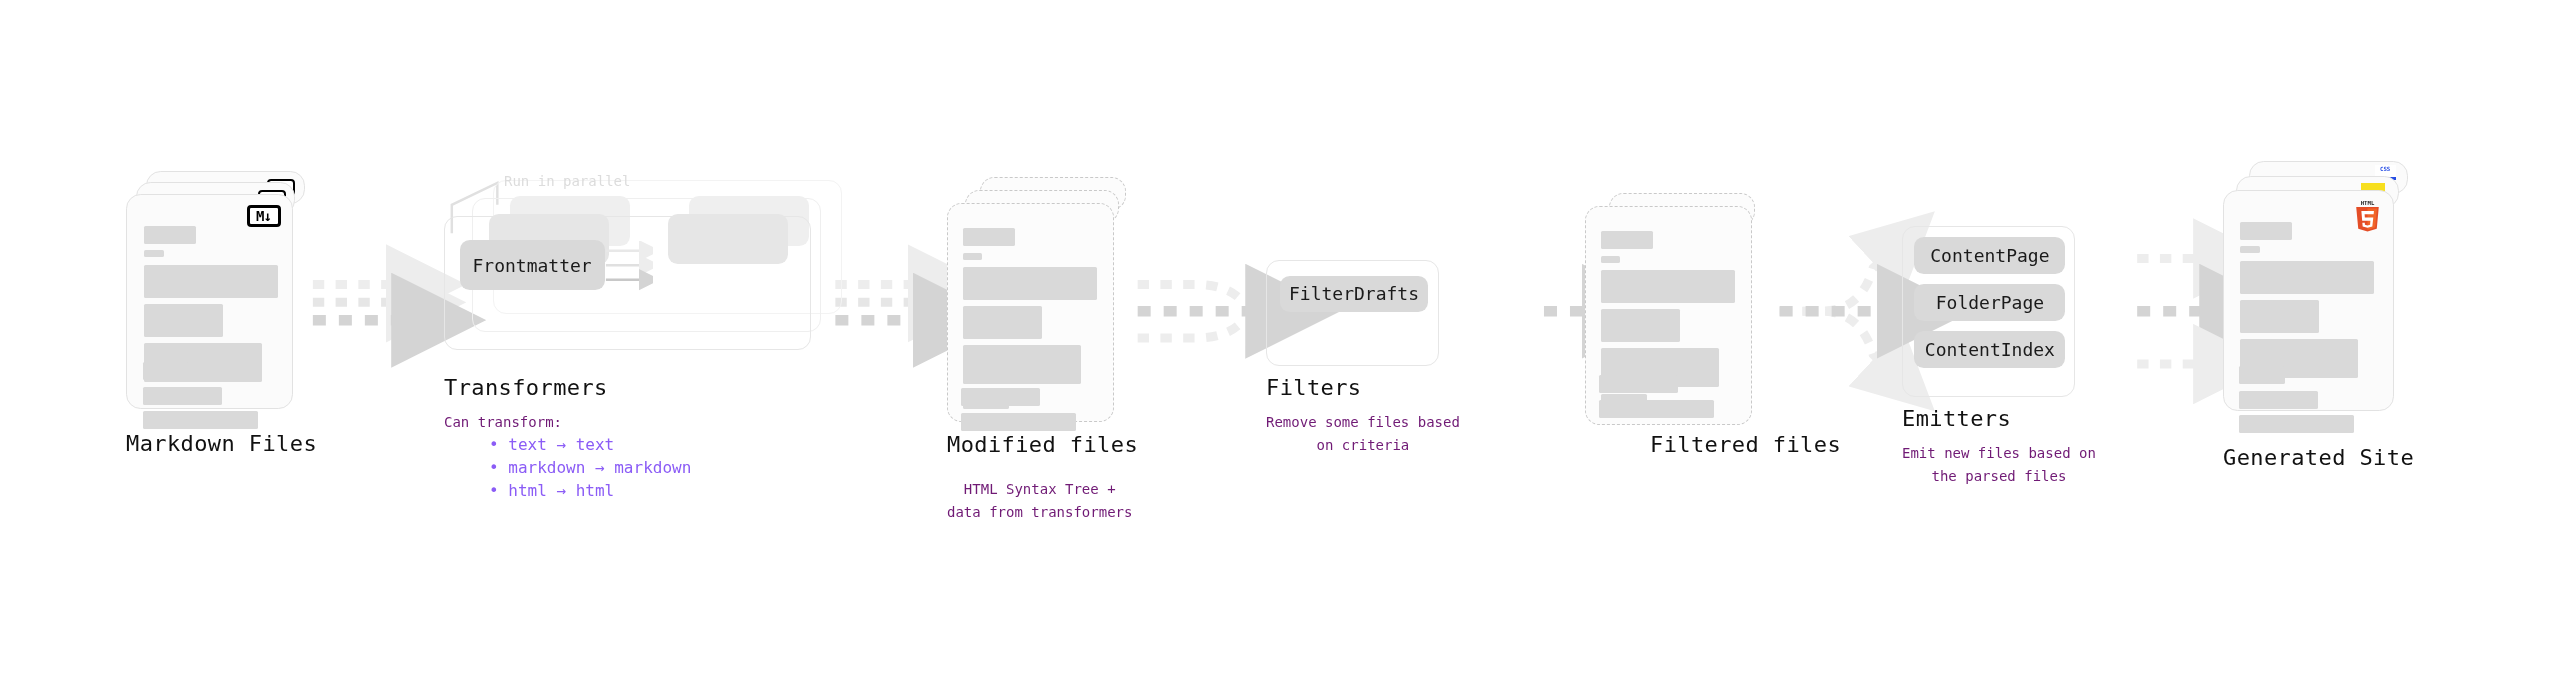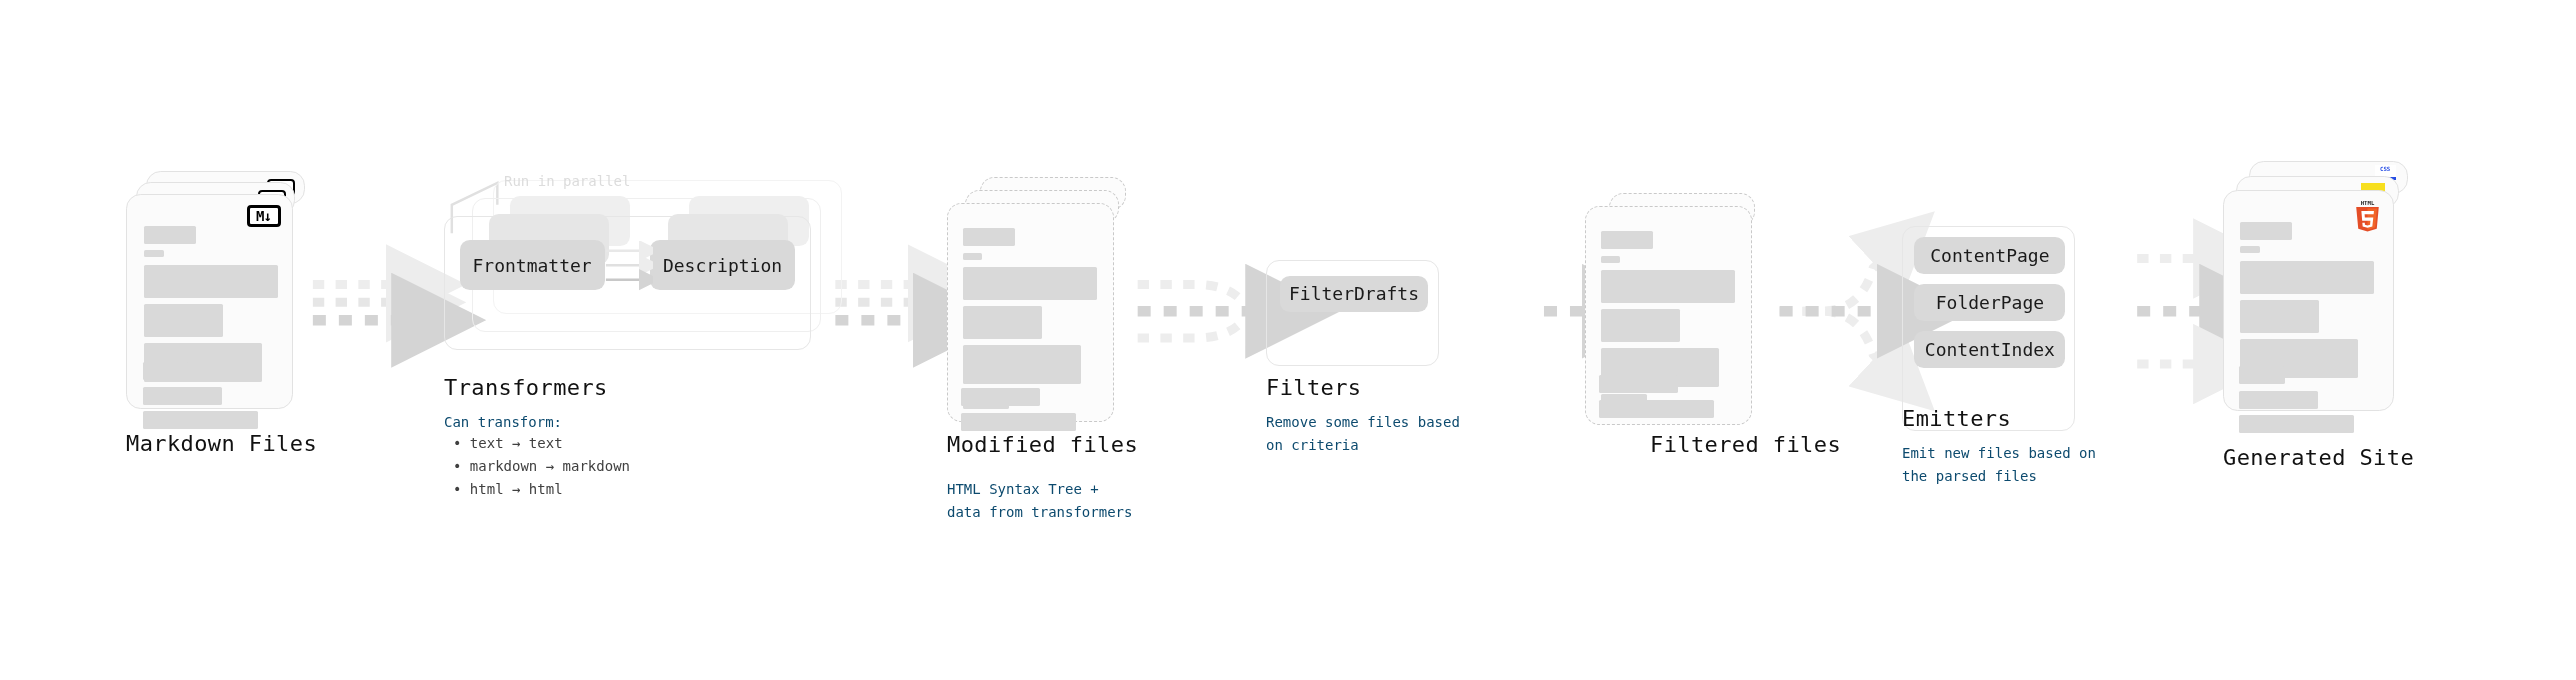--- a/index.html
+++ b/index.html
@@ -131,29 +131,31 @@
     position: absolute;
     font-size: 22px;
     color: #111111;
     white-space: nowrap;
     letter-spacing: 0.4px;
   }
   .caption-sub {
     position: absolute;
     font-size: 14px;
     line-height: 1.65;
-    color: #0c4a6e;
+    color: #701a75;
     white-space: pre-line;
+    text-align: center;
   }
   .caption-list {
     position: absolute;
-    font-size: 14px;
+    font-size: 16px;
     line-height: 1.65;
-    color: #404040;
+    color: #8b5cf6;
     white-space: pre;
+    margin-left: 36px;
   }
   .annot {
     position: absolute;
     font-size: 14px;
     color: #dcdcdc;
     white-space: nowrap;
   }
 
   
   .arrowlayer {
@@ -264,23 +266,20 @@
       </div>
 
       <div class="gbox ghost1" style="left:28px; top:18px; width:349px; height:134px;">
         <div class="pill ghost-a" style="left:16.3px; top:14.6px; width:120px; height:50px;"></div>
         <div class="pill ghost-a" style="left:195px; top:14.6px; width:120px; height:50px;"></div>
       </div>
 
       <div class="gbox" style="left:0px; top:36px; width:367px; height:134px; background:transparent;">
         <div class="pill" style="left:14.6px; top:23px; width:145px; height:50px;">
           <span>Frontmatter</span>
-        </div>
-        <div class="pill" style="left:205px; top:23px; width:145px; height:50px;">
-          <span>Description</span>
         </div>
         <svg style="position:absolute; left:159px; top:24.4px; width:49px; height:50px;" viewBox="0 0 60 62">
           <line x1="2" y1="12" x2="46" y2="12" stroke="#e8e8e8" stroke-width="3" marker-end="url(#hW)"></line>
           <line x1="2" y1="30" x2="46" y2="30" stroke="#e0e0e0" stroke-width="3" marker-end="url(#hW)"></line>
           <line x1="2" y1="48" x2="46" y2="48" stroke="#c8c8c8" stroke-width="3" marker-end="url(#hS)"></line>
         </svg>
       </div>
     </div>
   </div>
   <div class="annot" style="left:504px; top:173px;">Run in parallel</div>
@@ -337,21 +336,21 @@
       </div>
     </div>
   </div>
   <div class="node" style="left:1599px; top:375px;">
     <div class="skel" style="position:relative; left:0; top:0; width:79px;"></div>
     <div class="skel" style="position:relative; left:0; top:6.5px; width:115px;"></div>
   </div>
   <div class="caption-title" style="left:1650px; top:432px;">Filtered files</div>
 
   <div class="node" style="left:1902px; top:226px;">
-    <div class="gbox" style="position:relative; left:0; top:0; width:173px; height:205px; background:transparent;">
+    <div class="gbox" style="position:relative; left:0; top:0; width:173px; height:171px; background:transparent;">
       <div class="pill" style="left:11.4px; top:9.8px; width:151px; height:37px;">
         <span>ContentPage</span>
       </div>
       <div class="pill" style="left:11.4px; top:57px; width:151px; height:37px;">
         <span>FolderPage</span>
       </div>
       <div class="pill" style="left:11.4px; top:104px; width:151px; height:37px;">
         <span>ContentIndex</span>
       </div>
     </div>

